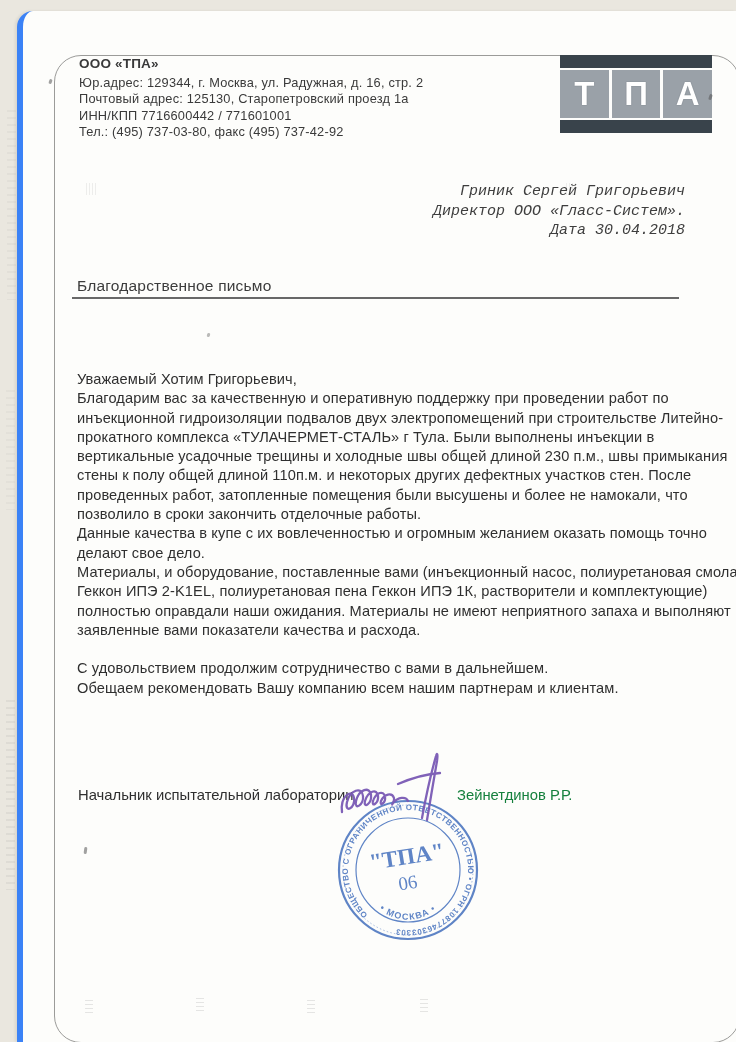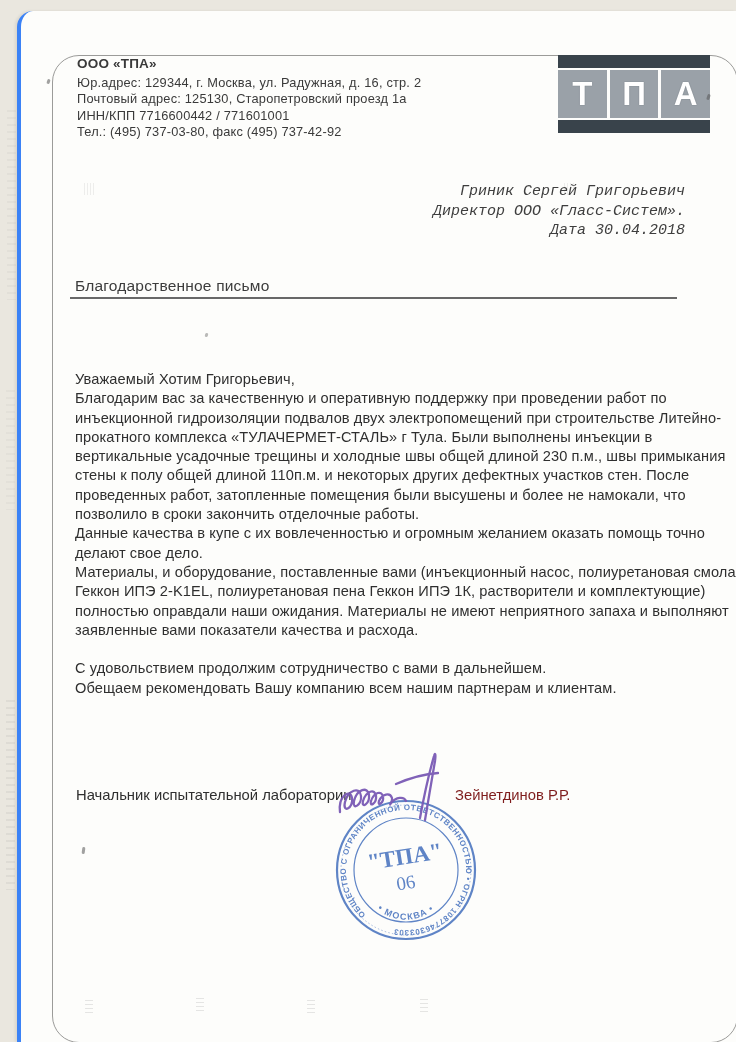--- a/index.html
+++ b/index.html
@@ -6,21 +6,21 @@
   body{
     width:736px;height:1042px;position:relative;overflow:hidden;
     background:#eae7df;
     font-family:"Liberation Sans",sans-serif;
     -webkit-font-smoothing:antialiased;
   }
   .paper{
     position:absolute;left:17px;top:11px;right:0;bottom:0;
     background:#fdfdfb;
     border-top-left-radius:16px;
-    border-left:4px solid #3b82f6;
+    border-left:6px solid #3b82f6;
     box-shadow:-2px 0 3px rgba(0,0,0,.08);
   }
   .frame{
     position:absolute;left:31px;top:44px;width:684px;height:986px;
     border:1px solid #9b9b99;border-radius:27px;
   }
   
   .letterhead{position:absolute;left:73px;top:56px;color:#3a3a3a;}
   .company{font-weight:bold;font-size:13.5px;margin-bottom:4px;letter-spacing:.2px;}
   .hline{font-size:12.8px;line-height:16.4px;letter-spacing:.2px;}
@@ -40,21 +40,21 @@
     font-style:italic;font-size:15px;line-height:19.5px;color:#3e3e3e;font-family:Liberation Mono, monospace;
   }
   
   .title{position:absolute;left:71px;top:277px;font-size:15.5px;color:#3c3c3c;letter-spacing:.2px;}
   .title-underline{position:absolute;left:66px;top:297px;width:607px;height:2px;background:#4e4e4e;opacity:.85;}
   
   .body{position:absolute;left:71px;top:370px;width:604px;font-size:14.6px;color:#2f2f2f;letter-spacing:.1px;}
   .body-line{min-height:19.3px;line-height:19.3px;white-space:nowrap;}
   
   .sig-label{position:absolute;left:72px;top:787px;font-size:14.8px;color:#2f2f2f;}
-  .sig-name{position:absolute;left:451px;top:787px;font-size:14.8px;color:#7f1d1d;}
+  .sig-name{position:absolute;left:451px;top:787px;font-size:14.8px;color:#15803d;}
   .stamp{position:absolute;left:320px;top:792px;width:164px;height:156px;opacity:.85;}
   .autograph{position:absolute;left:332px;top:750px;width:130px;height:85px;opacity:.95;}
   .smudge{
     position:absolute;width:9px;opacity:.12;
     background:repeating-linear-gradient(180deg,#888 0 2px,transparent 2px 7px);
   }
   .speck{position:absolute;width:3px;height:6px;background:#555;opacity:.55;border-radius:2px;transform:rotate(20deg);}
   .faintdot{position:absolute;width:10px;height:12px;opacity:.12;
     background:repeating-linear-gradient(90deg,#777 0 1px,transparent 1px 3px);}
   .botmark{position:absolute;width:8px;height:14px;opacity:.18;

